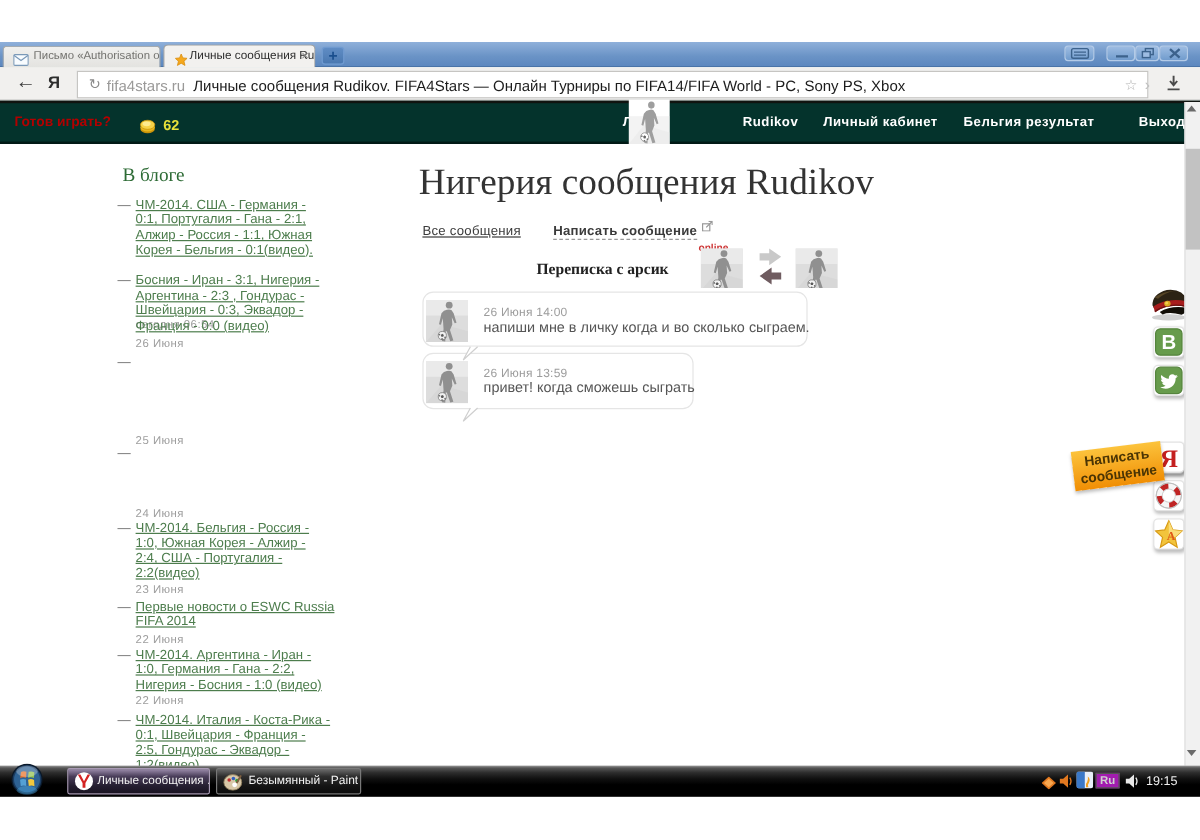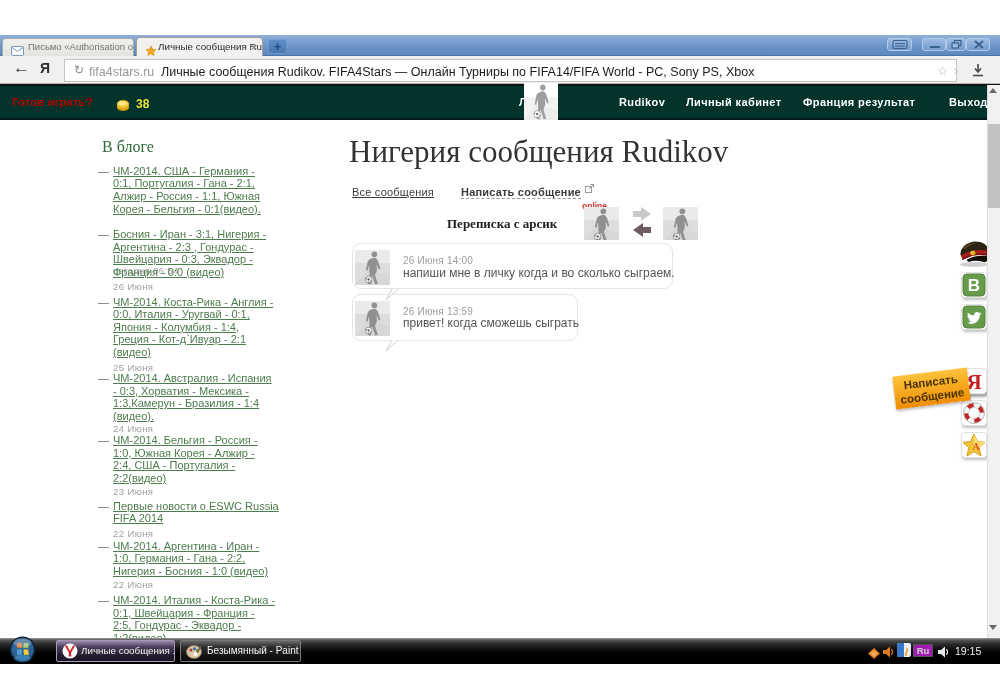--- a/index.html
+++ b/index.html
@@ -148,43 +148,43 @@
   <div id="navbar" class="abs"></div>
   <div class="abs" style="left:12px; top:96px; color:#b20000; font-size:11.5px; font-weight:bold;">Готов играть?</div>
   <div class="abs" style="left:116px; top:97px; width:15px; height:15px;">
     <svg width="15" height="15" viewBox="0 0 15 15">
         <ellipse cx="7" cy="10.5" rx="6" ry="3.6" fill="#c8920a"></ellipse>
         <ellipse cx="7" cy="9" rx="6" ry="3.6" fill="#e8b81e"></ellipse>
         <ellipse cx="7" cy="7" rx="6" ry="3.8" fill="#f6d348" stroke="#c8920a" stroke-width="0.6"></ellipse>
         <ellipse cx="6.2" cy="6.2" rx="3.4" ry="2" fill="#fdeB90"></ellipse>
       </svg>
   </div>
-  <div class="abs" style="left:136px; top:97px; color:#e8e23a; font-size:12px; font-weight:bold;">38</div>
+  <div class="abs" style="left:136px; top:97px; color:#e8e23a; font-size:12px; font-weight:bold;">62</div>
   <div class="abs nav-item" style="left:483px; top:96px;">ЛС</div>
   <div class="abs nav-item" style="left:583px; top:96px;">Rudikov</div>
   <div class="abs nav-item" style="left:650px; top:96px;">Личный кабинет</div>
-  <div class="abs nav-item" style="left:767px; top:96px;">Франция результат</div>
+  <div class="abs nav-item" style="left:767px; top:96px;">Бельгия результат</div>
   <div class="abs nav-item" style="left:913px; top:96px;">Выход</div>
   <div class="abs ava" style="left:524px; top:83px; width:34px; height:37px; filter:brightness(1.1);"><svg width="34" height="37" viewBox="0 0 35 35" preserveAspectRatio="none">
         <use href="#player"></use>
       </svg></div>
 
   <div id="content" class="abs">
     <div id="blog-h" class="abs">В блоге</div>
 
     <div class="bi" style="top:42.8px;"><span class="dash">—</span><span class="lnk">ЧМ-2014. США - Германия -<br>0:1, Португалия - Гана - 2:1,<br>Алжир - Россия - 1:1, Южная<br>Корея - Бельгия - 0:1(видео).</span></div>
     <div class="bdate" style="top:94.5px;margin-top:48px;">сегодня 06:54</div>
 
     <div class="bi" style="top:106.3px;"><span class="dash">—</span><span class="lnk">Босния - Иран - 3:1, Нигерия -<br>Аргентина - 2:3 , Гондурас -<br>Швейцария - 0:3, Эквадор -<br>Франция - 0:0 (видео)</span></div>
     <div class="bdate" style="top:158.5px;">26 Июня</div>
 
-    <div class="bi" style="top:173.5px;"><span class="dash">—</span><span class="lnk">ЧМ-2014. Коста-Рика - Англия -<br>0:0, Италия - Уругвай - 0:1,<br>Япония - Колумбия - 1:4,<br>Греция - Кот-д`Ивуар - 2:1<br>(видео)</span></div>
+    <div class="bi" style="top:173.5px;"><span class="dash">—</span></div>
     <div class="bdate" style="top:239.5px;">25 Июня</div>
 
-    <div class="bi" style="top:250.1px;"><span class="dash">—</span><span class="lnk">ЧМ-2014. Австралия - Испания<br>- 0:3, Хорватия - Мексика -<br>1:3,Камерун - Бразилия - 1:4<br>(видео).</span></div>
+    <div class="bi" style="top:250.1px;"><span class="dash">—</span></div>
     <div class="bdate" style="top:300.8px;">24 Июня</div>
 
     <div class="bi" style="top:312.3px;"><span class="dash">—</span><span class="lnk">ЧМ-2014. Бельгия - Россия -<br>1:0, Южная Корея - Алжир -<br>2:4, США - Португалия -<br>2:2(видео)</span></div>
     <div class="bdate" style="top:364px;">23 Июня</div>
 
     <div class="bi" style="top:377.5px;"><span class="dash">—</span><span class="lnk">Первые новости о ESWC Russia<br>FIFA 2014</span></div>
     <div class="bdate" style="top:405.5px;">22 Июня</div>
 
     <div class="bi" style="top:417.5px;"><span class="dash">—</span><span class="lnk">ЧМ-2014. Аргентина - Иран -<br>1:0, Германия - Гана - 2:2,<br>Нигерия - Босния - 1:0 (видео)</span></div>
     <div class="bdate" style="top:456.5px;">22 Июня</div>

